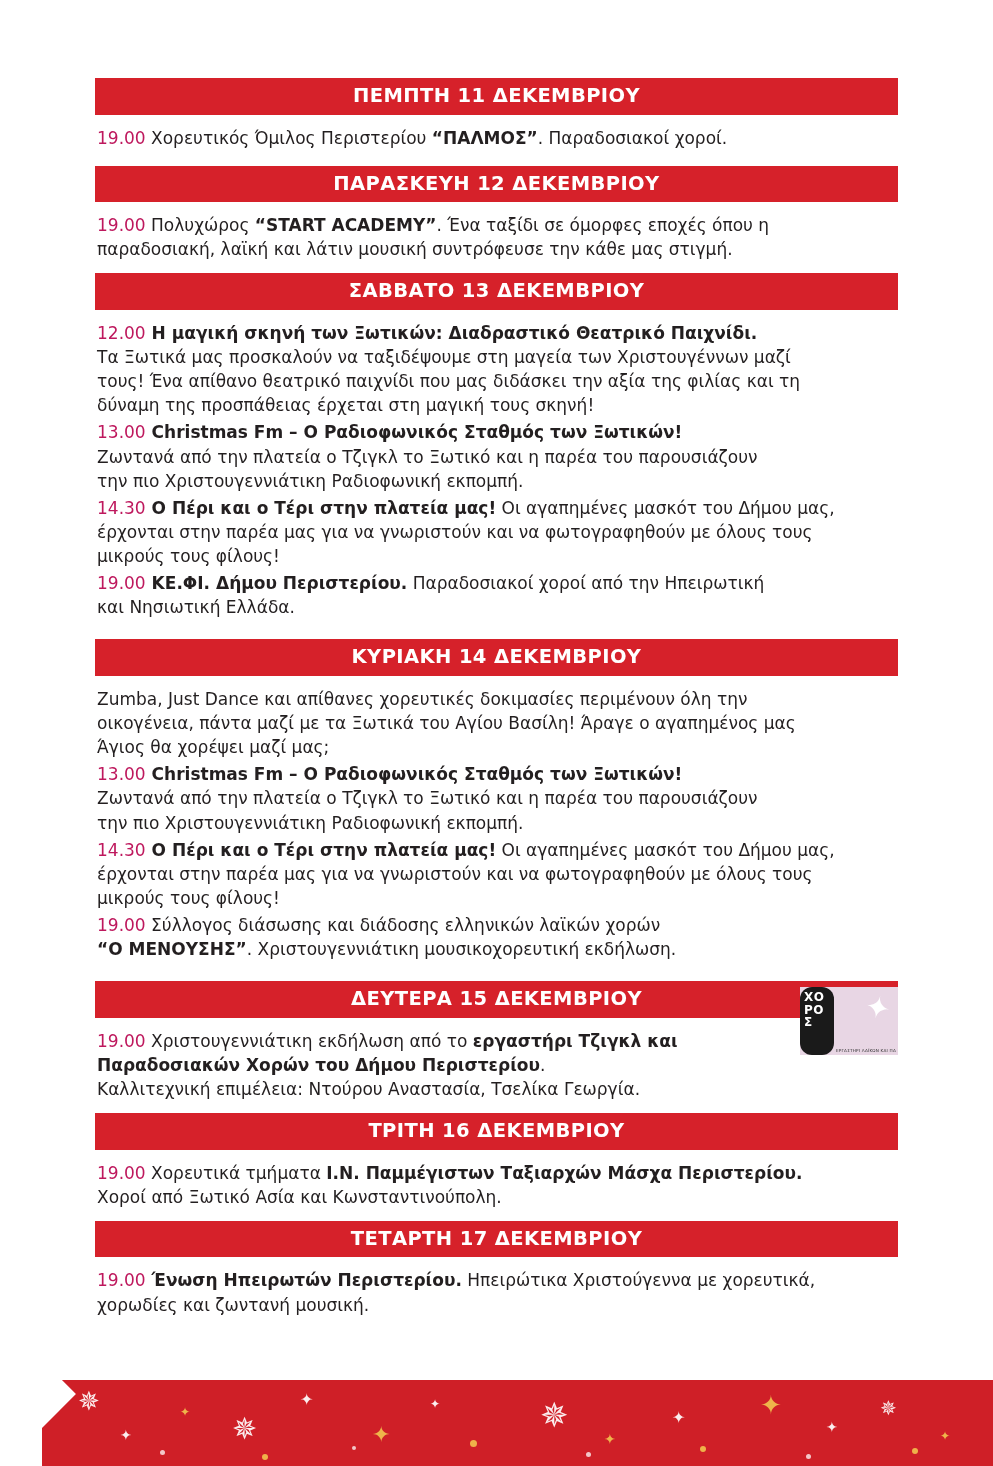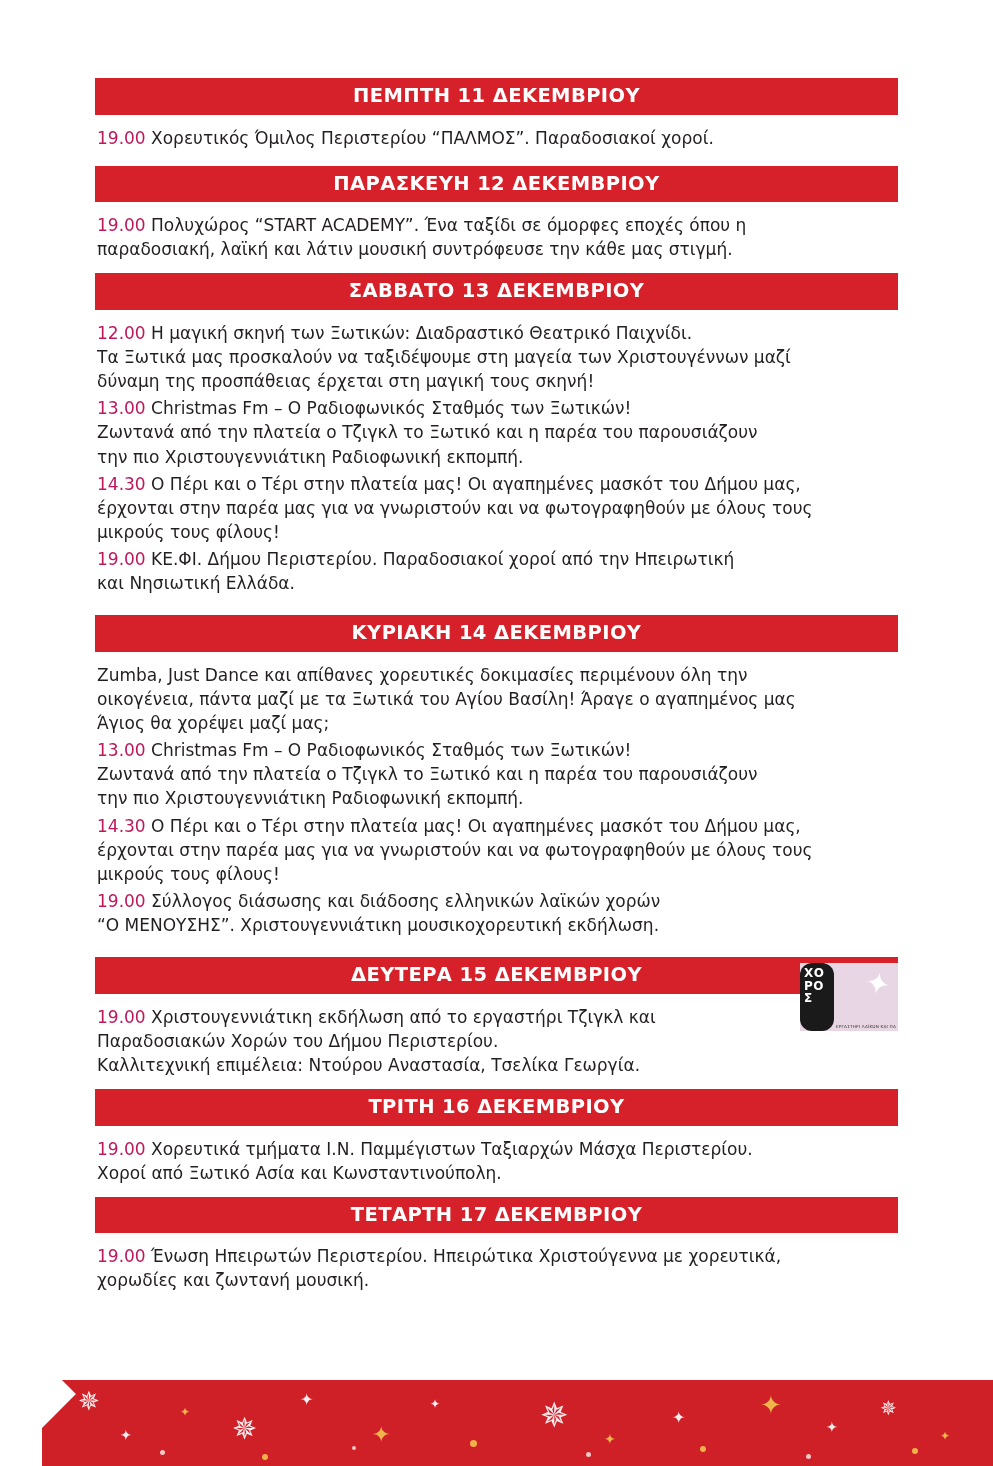--- a/index.html
+++ b/index.html
@@ -41,21 +41,21 @@
     color: #231f20;
   }
   .entry {
     margin: 0 0 1px 0;
   }
   .time {
     color: #be185d;
     font-weight: normal;
   }
   .bold {
-    font-weight: normal;
+    font-weight: bold;
   }
 
   
   .logo-box {
     position: absolute;
     right: 0px;
     top: 6px;
     width: 98px;
     height: 68px;
     background: #e8d6e4;
@@ -167,20 +167,21 @@
             <div><span>παραδοσιακή, λαϊκή και λάτιν μουσική συντρόφευσε την κάθε μας στιγμή.</span></div>
           </div>
         </div>
       </div>
       <div class="section section-rel" style="margin-bottom: 20px;">
         <div class="day-header">ΣΑΒΒΑΤΟ 13 ΔΕΚΕΜΒΡΙΟΥ</div>
         <div class="section-body">
           <div class="entry">
             <div><span class="time">12.00</span><span class="bold">  Η μαγική σκηνή των Ξωτικών: Διαδραστικό Θεατρικό Παιχνίδι.</span></div>
             <div><span>Τα Ξωτικά μας προσκαλούν να ταξιδέψουμε στη μαγεία των Χριστουγέννων μαζί</span></div>
+            <div><span>τους! Ένα απίθανο θεατρικό παιχνίδι που μας διδάσκει την αξία της φιλίας και τη</span></div>
             <div><span>δύναμη της προσπάθειας έρχεται στη μαγική τους σκηνή!</span></div>
           </div>
           <div style="height: 2px;"></div>
           <div class="entry">
             <div><span class="time">13.00</span><span class="bold">  Christmas Fm – Ο Ραδιοφωνικός Σταθμός των Ξωτικών!</span></div>
             <div><span>Ζωντανά από την πλατεία ο Τζιγκλ το Ξωτικό και η παρέα του παρουσιάζουν</span></div>
             <div><span>την πιο Χριστουγεννιάτικη Ραδιοφωνική εκπομπή.</span></div>
           </div>
           <div style="height: 2px;"></div>
           <div class="entry">

